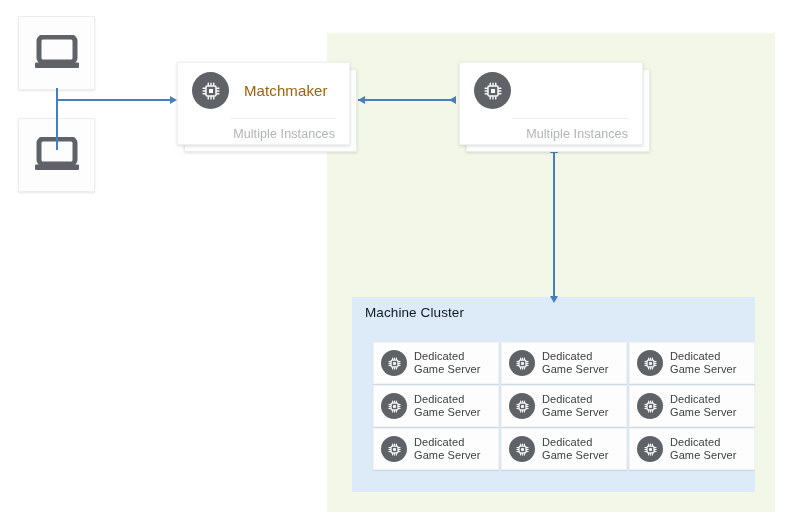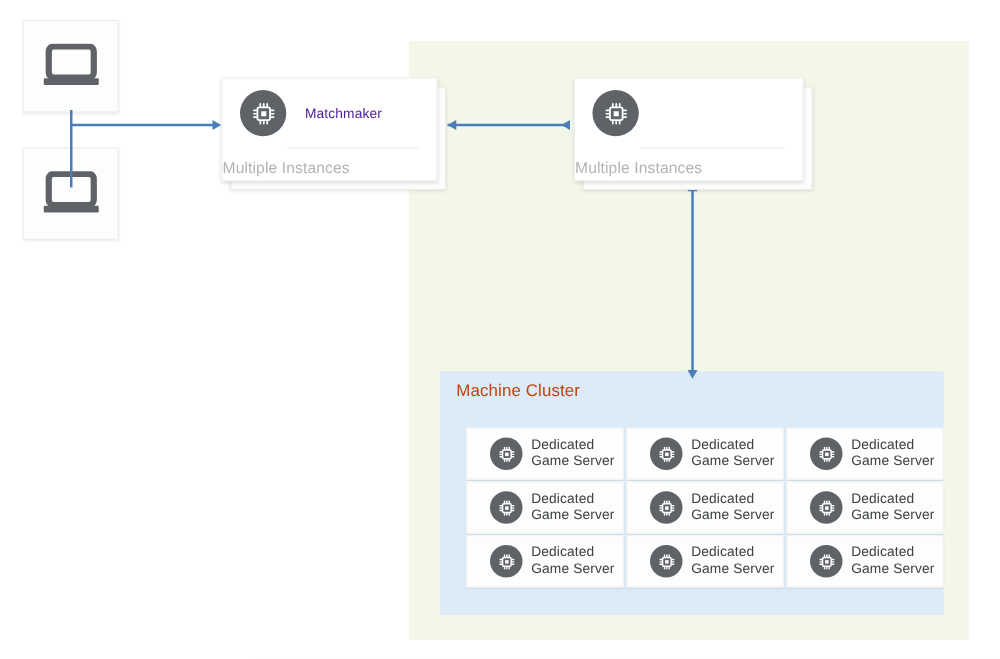--- a/index.html
+++ b/index.html
@@ -23,21 +23,21 @@
   .zone-blue{
     position:absolute;
     left:352px; top:297px;
     width:403px; height:195px;
     background:#dcebf7;
   }
   .zone-label{
     position:absolute;
     left:365px; top:305px;
     font-size:13.5px;
-    color:#c2410c;
+    color:#0f172a;
     letter-spacing:.1px;
     white-space:nowrap;
   }
 
   
   .laptop{
     position:absolute;
     width:77px;height:74px;
     background:#fdfdfd;
     border:1px solid #eeeeee;
@@ -69,38 +69,39 @@
     box-sizing:border-box;
   }
   .card-top{
     position:relative;
     height:55px;
     display:flex;
     align-items:center;
     padding-left:14px;
   }
   .card-title{
-    font-size:11px;
-    color:#4c1d95;
+    font-size:15px;
+    color:#a16207;
     margin-left:15px;
     letter-spacing:.1px;
     white-space:nowrap;
   }
   .card-divider{
     position:absolute;
     left:52px; right:14px;
     height:1px;background:#ededed;
     top:55px;
   }
   .card-sub{
     position:absolute;
     left:0;right:14px;
     top:58px;
     height:26px;
     line-height:26px;
+    text-align:right;
     font-size:12.5px;
     color:#b0b3b8;
     letter-spacing:.1px;
     white-space:nowrap;
   }
   #card-matchmaker{left:177px;top:62px;width:173px;height:83px;}
   #card-servermanager{left:459px;top:62px;width:184px;height:83px;}
 
   
   .chip-badge{
@@ -140,21 +141,21 @@
     grid-template-rows:repeat(3,1fr);
     gap:1px 2px;
   }
   .server-cell{
     background:#fdfdfd;
     border:1px solid #f2f2f2;
     box-shadow:0 1px 1px rgba(0,0,0,.07);
     box-sizing:border-box;
     display:flex;
     align-items:center;
-    padding-left:18px;
+    padding-left:7px;
   }
   .server-label{
     margin-left:7px;
     font-size:11px;
     line-height:13px;
     color:#3c4043;
     letter-spacing:.1px;
   }
   .server-label span{display:block;white-space:nowrap;}
 </style>

